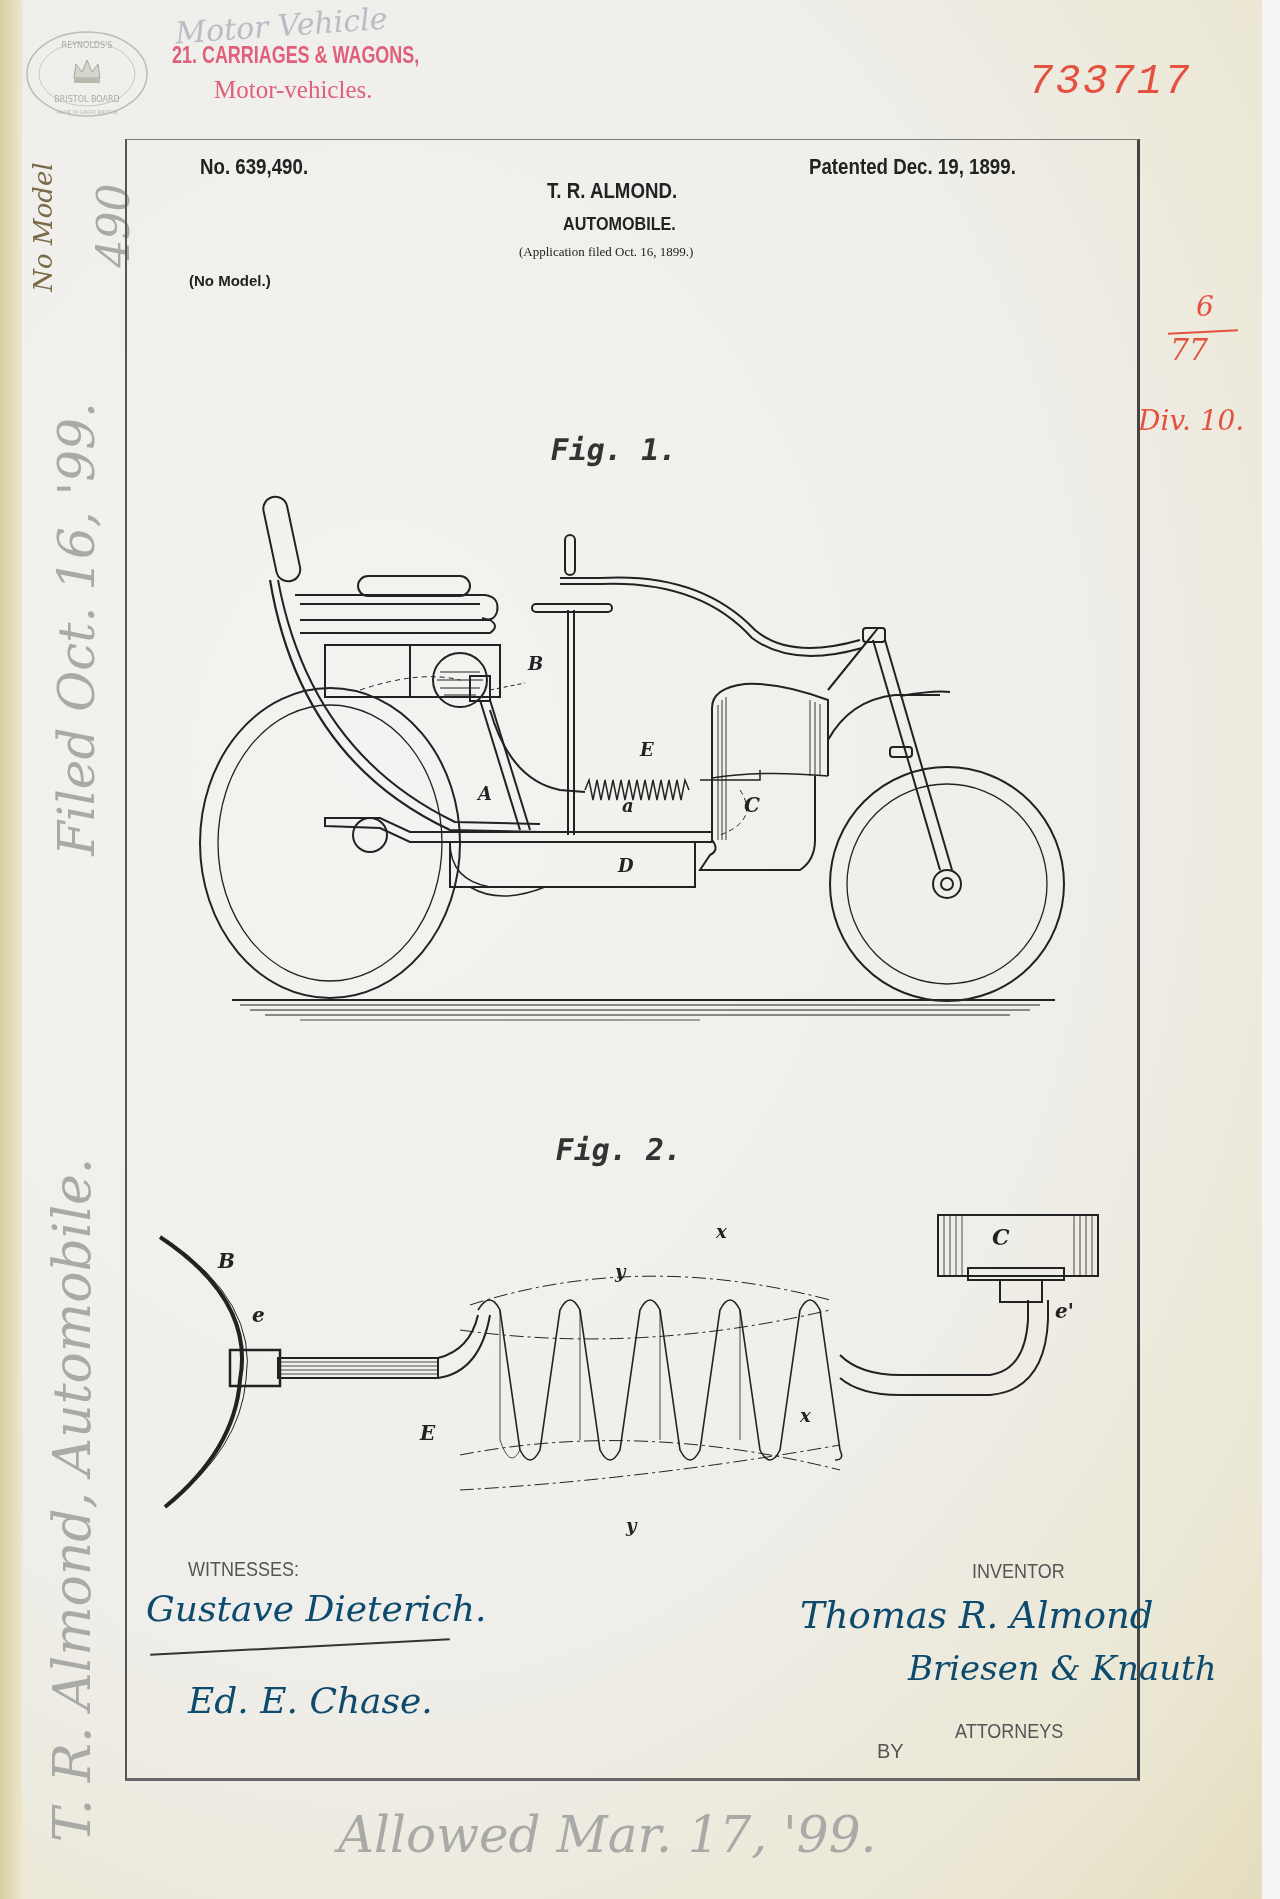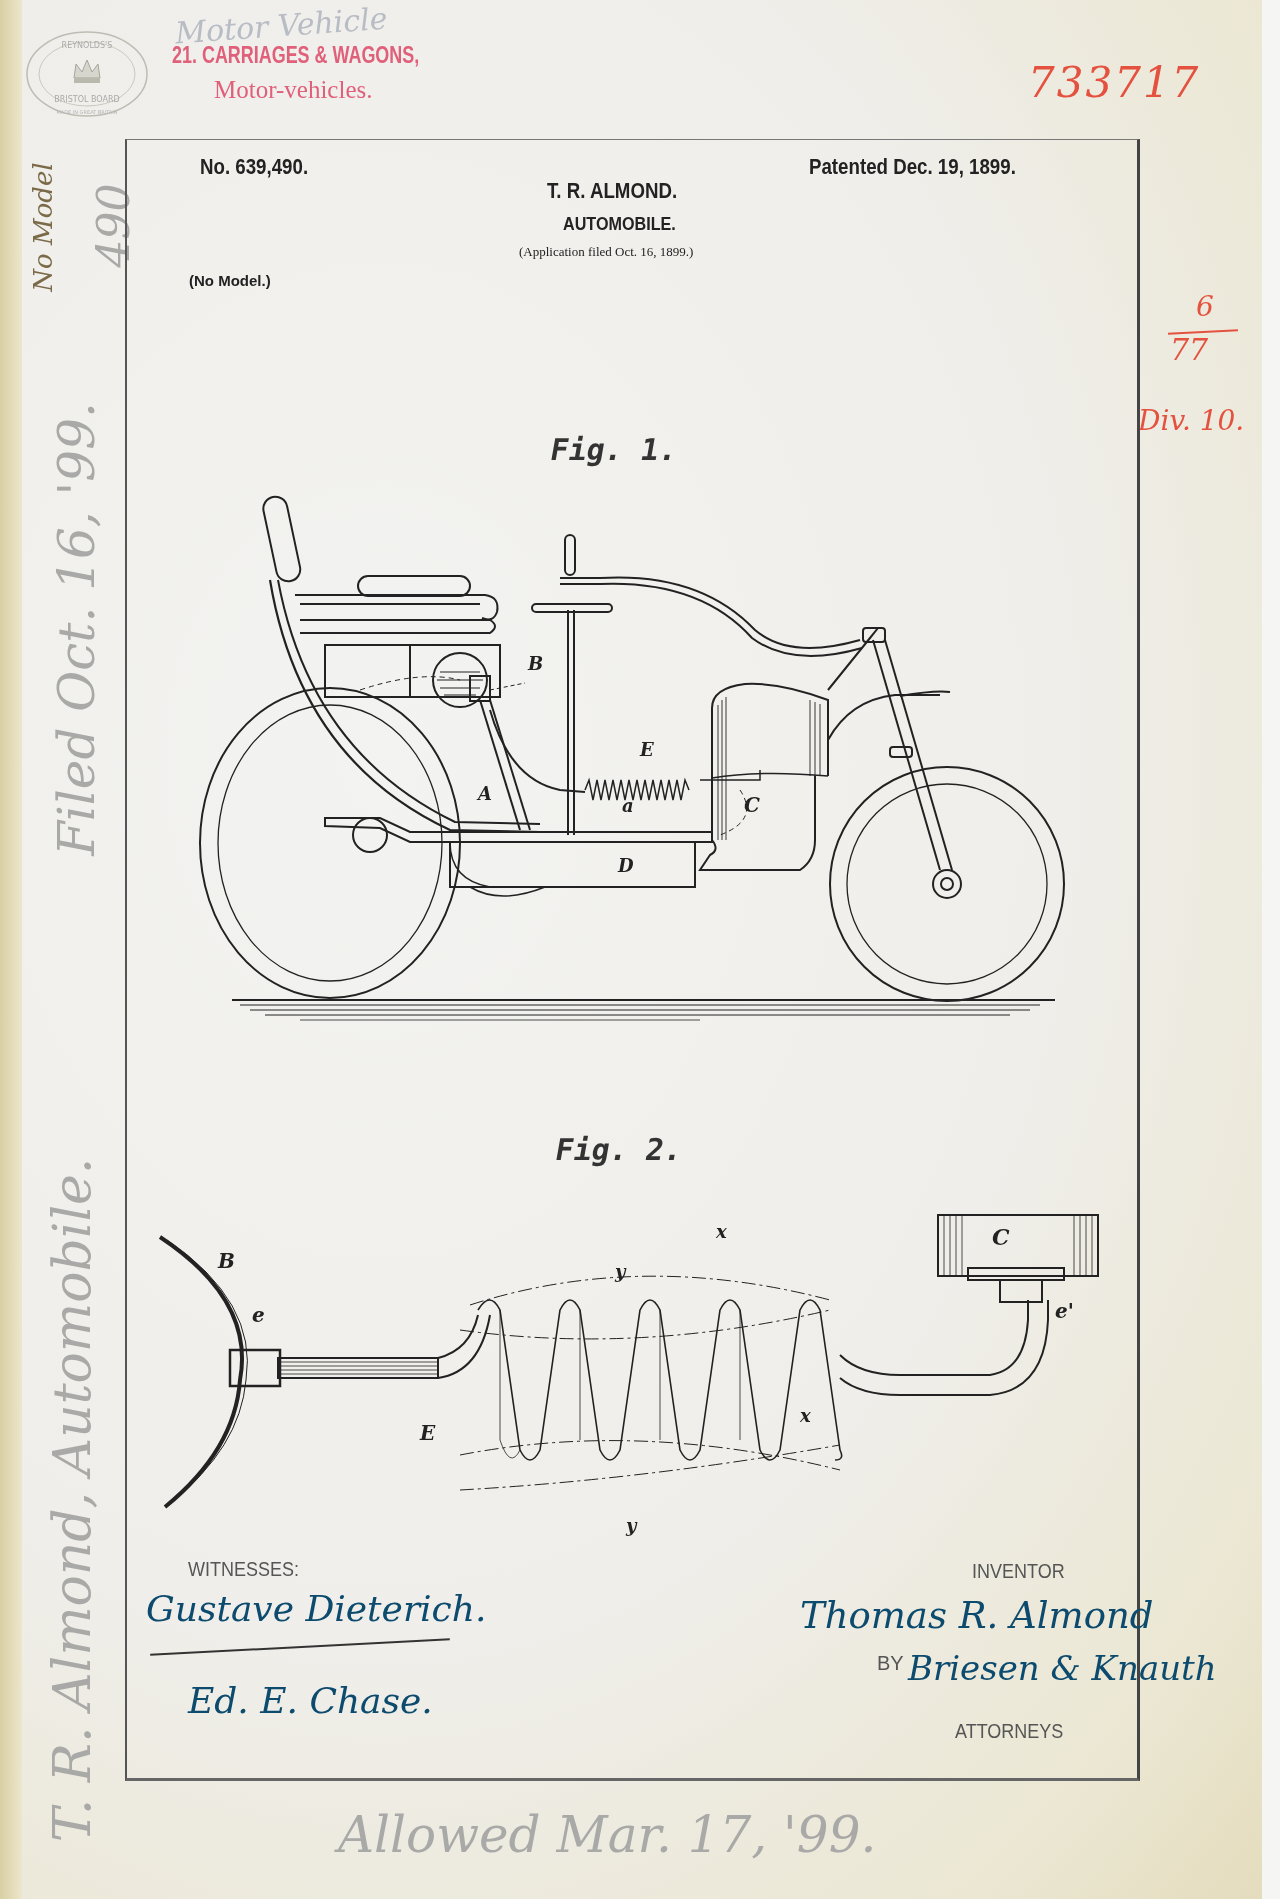--- a/index.html
+++ b/index.html
@@ -36,21 +36,21 @@
   <rect x="50" y="50" width="26" height="5" fill="#b9b9ae"></rect>
   <text x="63" y="20" font-size="8" text-anchor="middle" fill="#aaa" font-family="DejaVu Sans, sans-serif">REYNOLDS'S</text>
   <text x="63" y="74" font-size="8" text-anchor="middle" fill="#aaa" font-family="DejaVu Sans, sans-serif">BRISTOL BOARD</text>
   <text x="63" y="86" font-size="5" text-anchor="middle" fill="#b5b5b5" font-family="DejaVu Sans, sans-serif">MADE IN GREAT BRITAIN</text>
 </svg>
 
 <div class="stamp" style="left:172px;top:42px;font-family:'Liberation Sans',sans-serif;font-weight:bold;font-size:23px;transform:scaleX(0.78);transform-origin:left;">21. CARRIAGES &amp; WAGONS,</div>
 <div class="stamp" style="left:214px;top:76px;font-family:'Liberation Serif',serif;font-size:25px;">Motor-vehicles.</div>
 
 <div class="pencil" style="left:175px;top:8px;font-size:30px;color:#b8bcc4;transform:rotate(-4deg);">Motor Vehicle</div>
-<div class="redink" style="left:1028px;top:58px;font-size:42px;letter-spacing:2px;">733717</div>
+<div class="redink" style="left:1028px;top:58px;font-size:42px;letter-spacing:2px;font-family:Liberation Mono, monospace;">733717</div>
 <div class="redink" style="left:1196px;top:290px;font-size:28px;">6</div>
 <div style="position:absolute;left:1168px;top:331px;width:70px;height:2px;background:#e4513f;transform:rotate(-3deg);"></div>
 <div class="redink" style="left:1170px;top:332px;font-size:30px;">77</div>
 <div class="redink" style="left:1138px;top:404px;font-size:28px;">Div. 10.</div>
 
 <div class="pencil" style="left:-22px;top:212px;font-size:26px;color:#7a6a48;transform:rotate(-90deg);transform-origin:center;">No Model</div>
 <div class="pencil" style="left:72px;top:200px;font-size:44px;transform:rotate(-90deg);">490</div>
 <div class="pencil" style="left:-150px;top:600px;font-size:50px;transform:rotate(-90deg);">Filed Oct. 16, '99.</div>
 <div class="pencil" style="left:-270px;top:1470px;font-size:52px;transform:rotate(-90deg);">T. R. Almond, Automobile.</div>
 <div class="pencil" style="left:338px;top:1806px;font-size:50px;">Allowed Mar. 17, '99.</div>
@@ -226,15 +226,15 @@
   <text class="lbl" x="626" y="1532" font-size="18">y</text>
 </svg>
 
 <div class="caption" style="left:188px;top:1558px;font-size:20px;transform:scaleX(0.9);transform-origin:left;">WITNESSES:</div>
 <div class="sig" style="left:146px;top:1588px;font-size:36px;">Gustave Dieterich.</div>
 <div style="position:absolute;left:150px;top:1646px;width:300px;height:2px;background:#333;transform:rotate(-3deg);"></div>
 <div class="sig" style="left:156px;top:1680px;font-size:36px;margin-left:32px;">Ed. E. Chase.</div>
 
 <div class="caption" style="left:972px;top:1560px;font-size:20px;transform:scaleX(0.9);transform-origin:left;">INVENTOR</div>
 <div class="sig" style="left:800px;top:1594px;font-size:37px;">Thomas R. Almond</div>
-<div class="caption" style="left:877px;top:1652px;font-size:20px;">BY</div>
+<div class="caption" style="left:877px;top:1740px;font-size:20px;">BY</div>
 <div class="sig" style="left:908px;top:1648px;font-size:34px;">Briesen &amp; Knauth</div>
 <div class="caption" style="left:955px;top:1720px;font-size:20px;transform:scaleX(0.9);transform-origin:left;">ATTORNEYS</div>
 
 </body></html>

